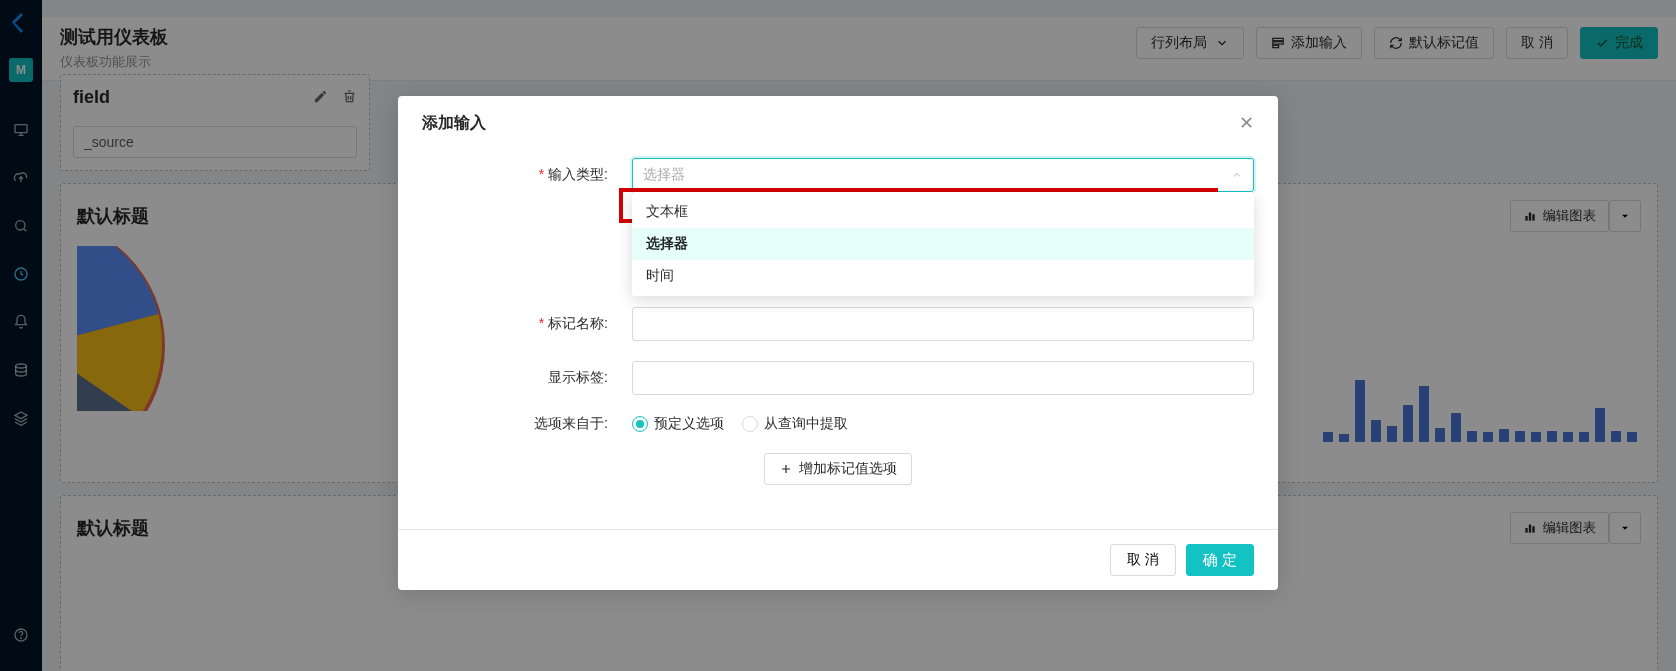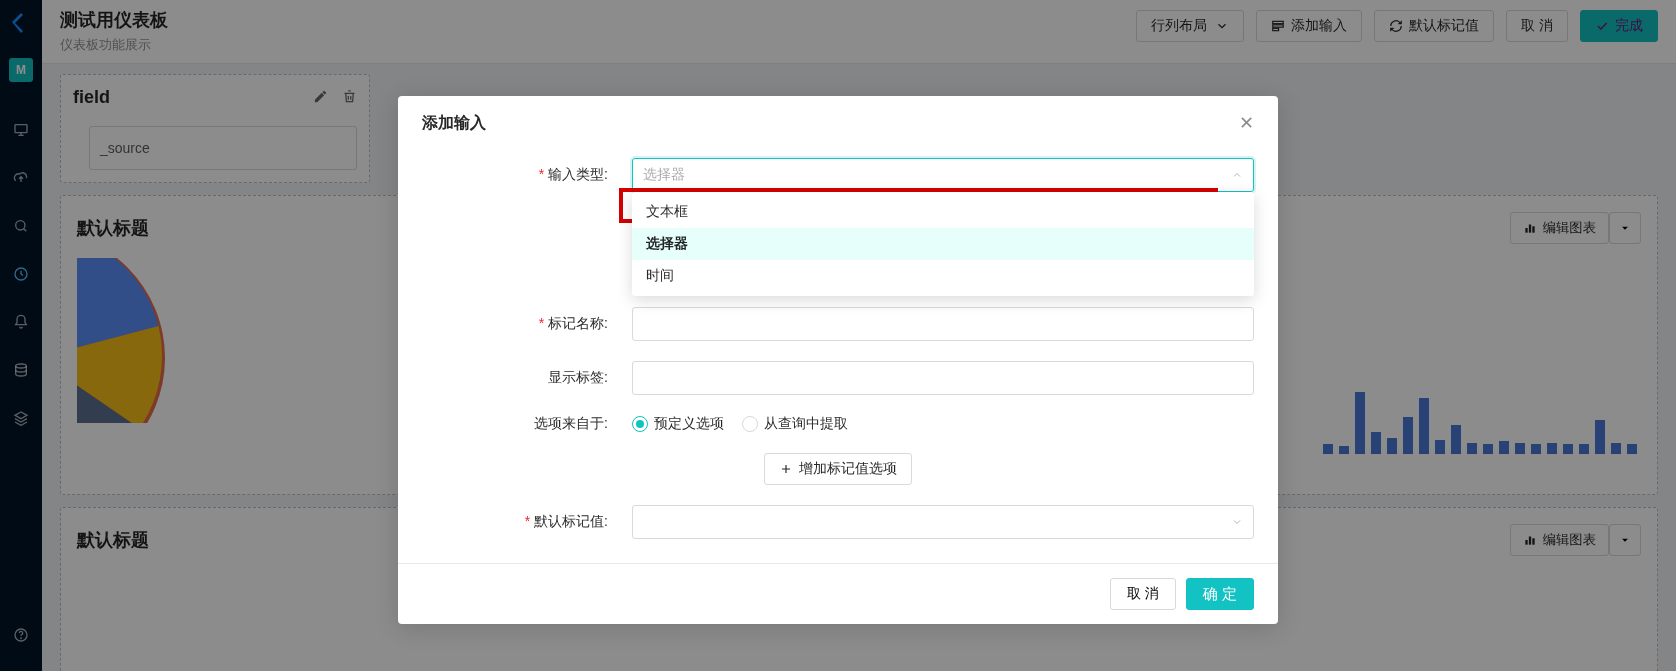--- a/index.html
+++ b/index.html
@@ -22,40 +22,40 @@
     .logo-icon { width:24px; height:24px; color:#1890ff; display:flex;align-items:center;justify-content:center;}
     .avatar-m { width:24px;height:24px;border-radius:3px;background:#13c2c2;color:#fff;font-weight:600;display:flex;align-items:center;justify-content:center;margin-top:20px;font-size:12px;}
     .nav-items {display:flex;flex-direction:column;align-items:center;margin-top:20px;gap:0;}
     .nav-item {width:42px;height:48px;display:flex;align-items:center;justify-content:center;color:rgba(255,255,255,.65);cursor:pointer;}
     .nav-item.active{color:#55c3f0;}
     .nav-item svg{width:16px;height:16px;}
     .nav-bottom{margin-top:auto;margin-bottom:16px;}
     .nav-bottom .nav-item{height:40px;}
     
     .topbar{
-      position:fixed;left:42px;right:0;top:0;height:64px;background:#fff;border-bottom:1px solid #e8e8e8;
+      position:fixed;left:42px;right:0;top:17px;height:64px;background:#fff;border-bottom:1px solid #e8e8e8;
       display:flex;align-items:flex-start;padding:10px 18px;gap:12px;
     }
     .topbar .title-block{flex:1;}
     .topbar .title{font-size:18px;font-weight:600;line-height:1.2;}
     .topbar .subtitle{font-size:13px;color:rgba(0,0,0,.45);margin-top:4px;}
     .btn{display:inline-flex;align-items:center;gap:6px;border:1px solid #d9d9d9;border-radius:3px;background:#fff;height:32px;padding:0 14px;cursor:pointer;font-size:14px;color:rgba(0,0,0,.85);}
-    .btn.primary{background:#13c2c2;border-color:#13c2c2;color:#701a75;}
+    .btn.primary{background:#13c2c2;border-color:#13c2c2;color:#14532d;}
     .btn svg{width:14px;height:14px;}
     .btn .caret{margin-left:2px;}
     
     .main{position:fixed;left:42px;right:0;top:64px;bottom:0;padding:10px 18px;overflow:hidden;}
     
     .panel{background:#fff;border:1px dashed #bfbfbf;border-radius:3px;margin-bottom:12px;}
     .panel-field{width:310px;padding:12px;}
     .panel-field-header{display:flex;align-items:center;margin-bottom:18px;}
     .panel-field-header .ftitle{font-size:18px;font-weight:600;flex:1;}
     .panel-field-header .icon-btn{color:rgba(0,0,0,.6);margin-left:14px;cursor:pointer;}
     .panel-field-header .icon-btn svg{width:15px;height:15px;}
-    .input-box{height:44px;border:1px solid #d9d9d9;border-radius:3px;display:flex;align-items:center;padding:0 10px;color:rgba(0,0,0,.65);margin-left:16px;}
+    .input-box{height:32px;border:1px solid #d9d9d9;border-radius:3px;display:flex;align-items:center;padding:0 10px;color:rgba(0,0,0,.65);}
     .card{background:#fff;border:1px dashed #bfbfbf;border-radius:3px;margin-bottom:12px;padding:16px;position:relative;}
     .card-header{display:flex;align-items:center;margin-bottom:14px;}
     .card-header .ctitle{font-size:18px;font-weight:600;flex:1;}
     .card-tools{display:flex;}
     .btn-sm{height:32px;border:1px solid #d9d9d9;border-radius:3px;background:#fff;display:inline-flex;align-items:center;gap:6px;padding:0 12px;cursor:pointer;color:rgba(0,0,0,.85);}
     .btn-icon{height:32px;width:32px;border:1px solid #d9d9d9;border-radius:3px;background:#fff;display:inline-flex;align-items:center;justify-content:center;cursor:pointer;}
     .btn-sm svg,.btn-icon svg{width:14px;height:14px;}
     
     .pie{width:120px;height:165px;position:relative;overflow:hidden;}
     .pie svg{width:320px;height:320px;position:absolute;left:-200px;top:-60px;}
@@ -339,28 +339,19 @@
 
     <div class="add-btn-center">
       <button class="btn">
         <svg viewBox="0 0 24 24" fill="none" stroke="currentColor" stroke-width="2">
             <path d="M12 5v14M5 12h14"></path>
           </svg>
         <span>增加标记值选项</span>
       </button>
     </div>
 
-    <div class="form-row" style="margin-bottom:0;">
-      <div class="form-label"><span class="req">*</span><span>默认标记值:</span></div>
-      <div class="form-control">
-        <span class="placeholder"></span>
-        <svg class="caret" width="12" height="12" viewBox="0 0 24 24" fill="none" stroke="currentColor" stroke-width="2">
-            <path d="m6 9 6 6 6-6"></path>
-          </svg>
-      </div>
-    </div>
 
   </div>
   <div class="modal-footer">
     <button class="btn-default">取 消</button>
     <button class="btn-primary">确 定</button>
   </div>
 </div>
 
 </body></html>

